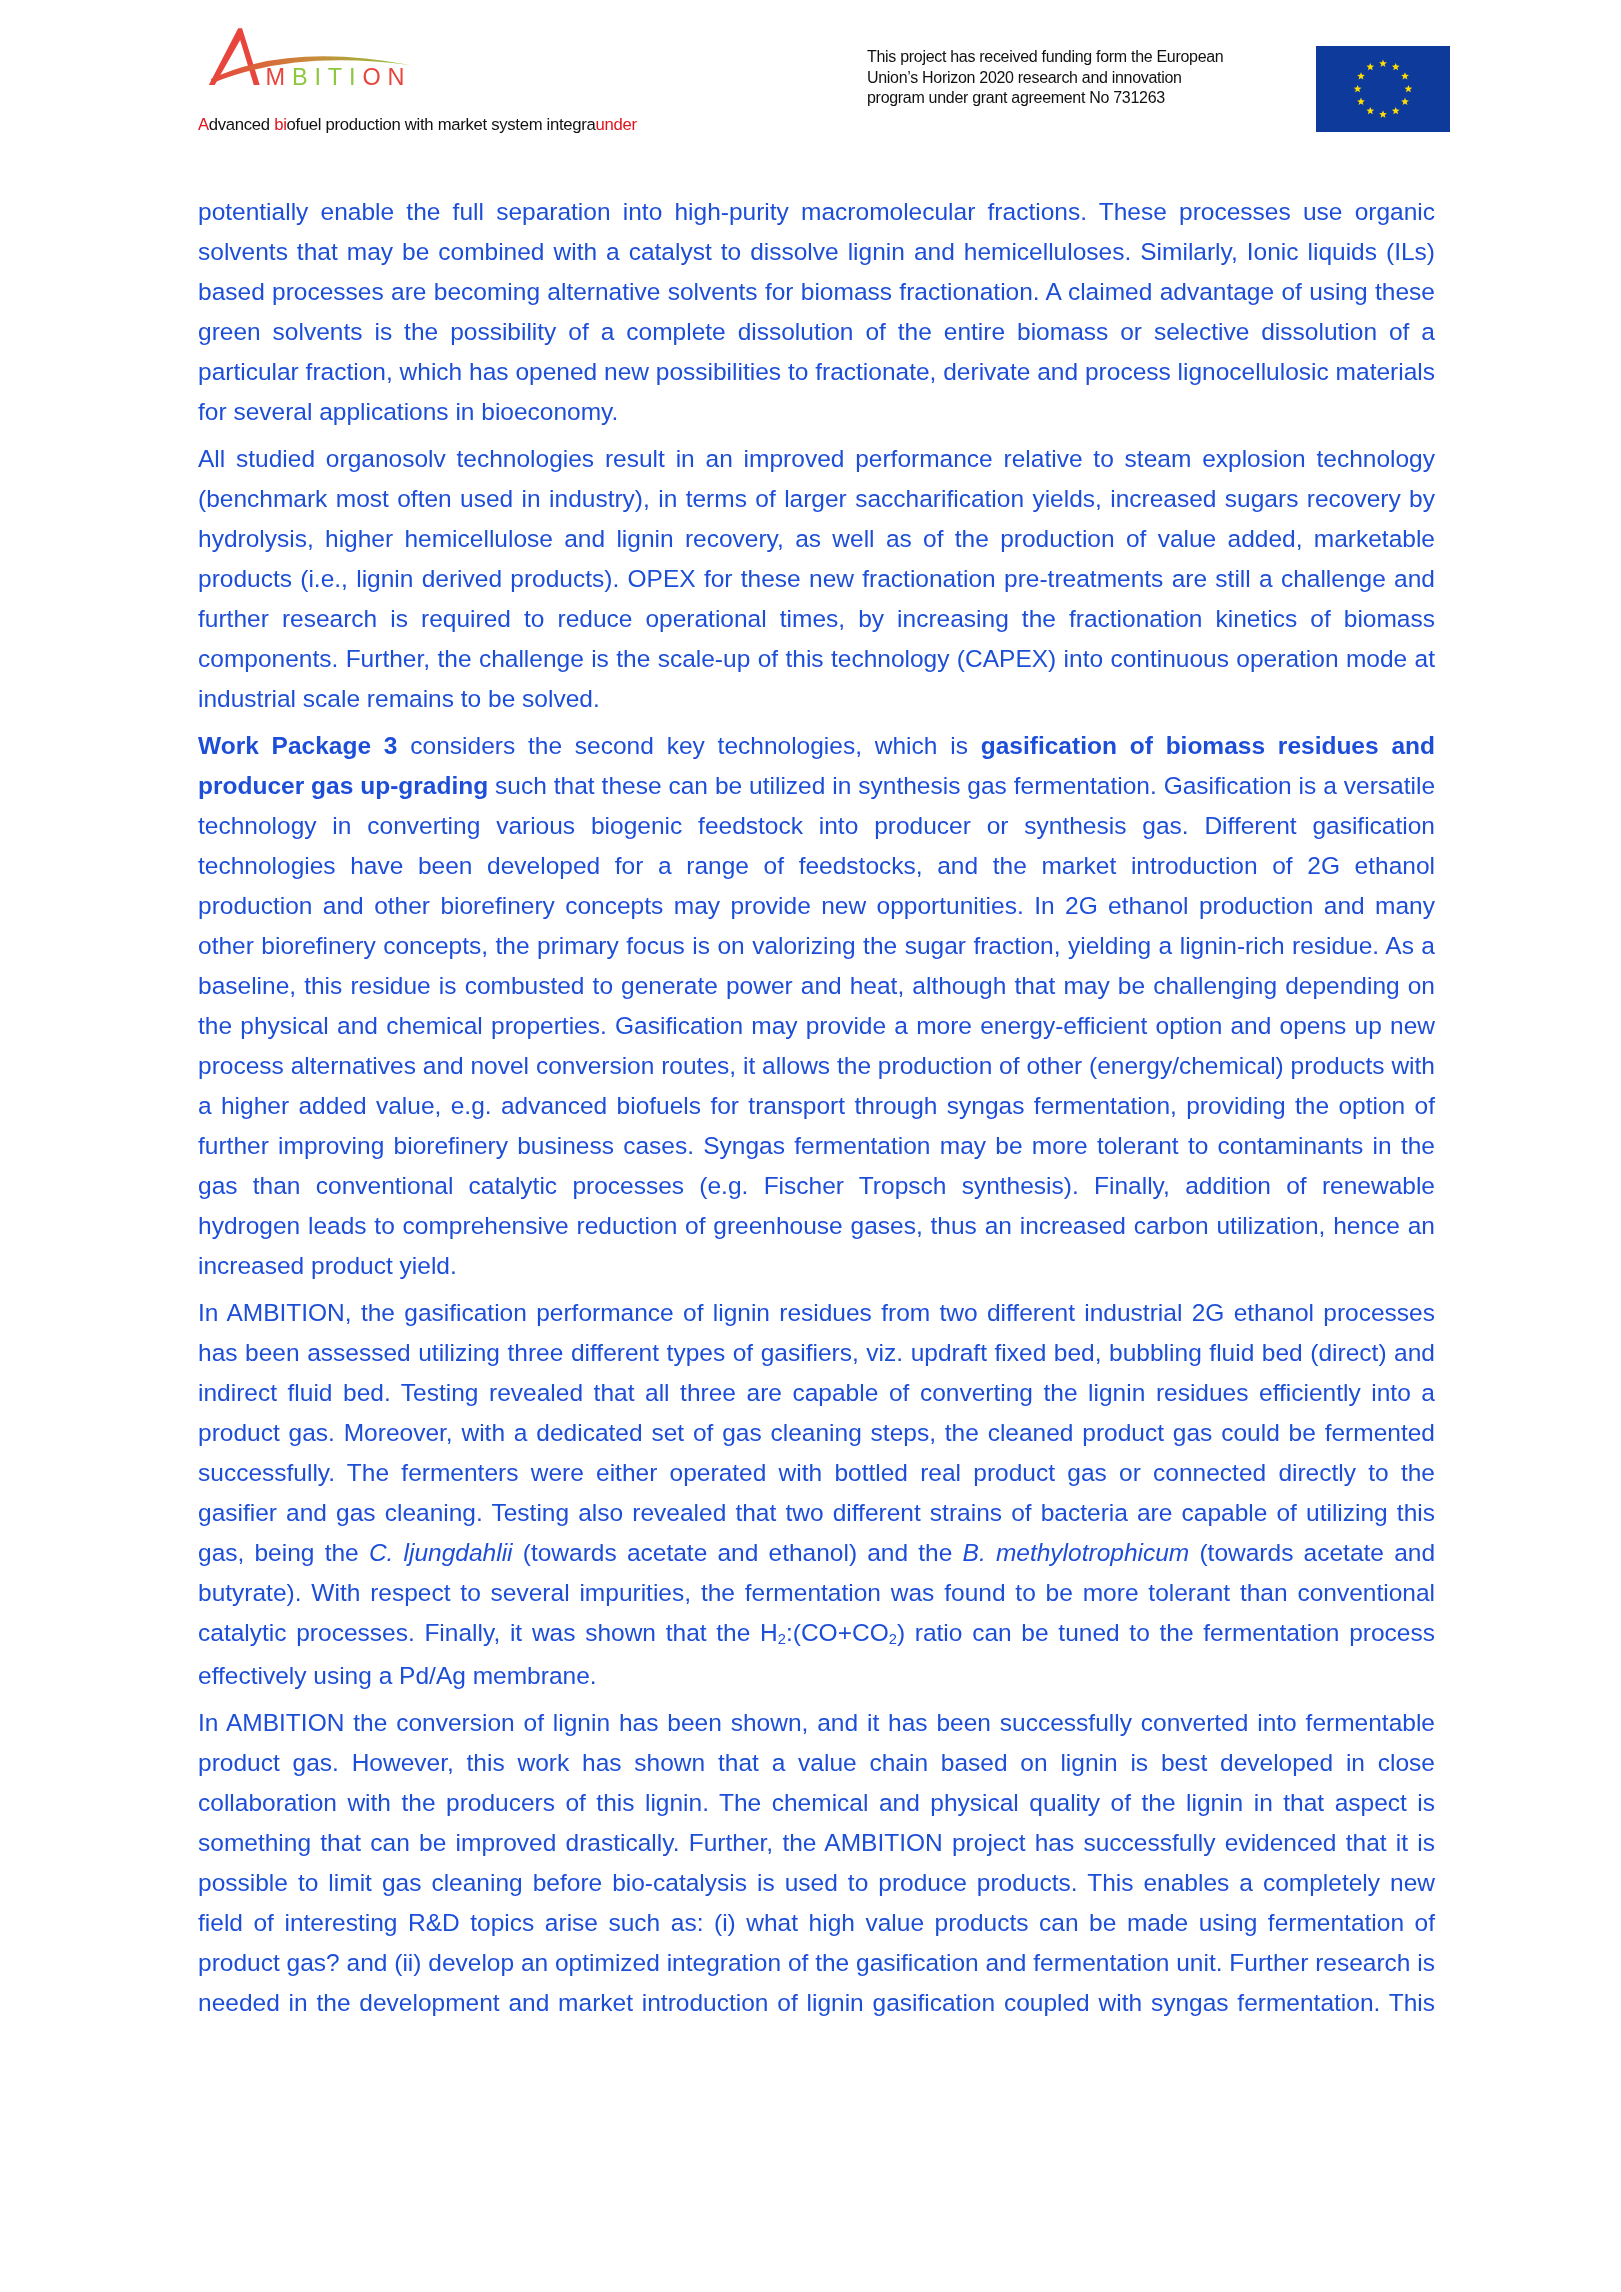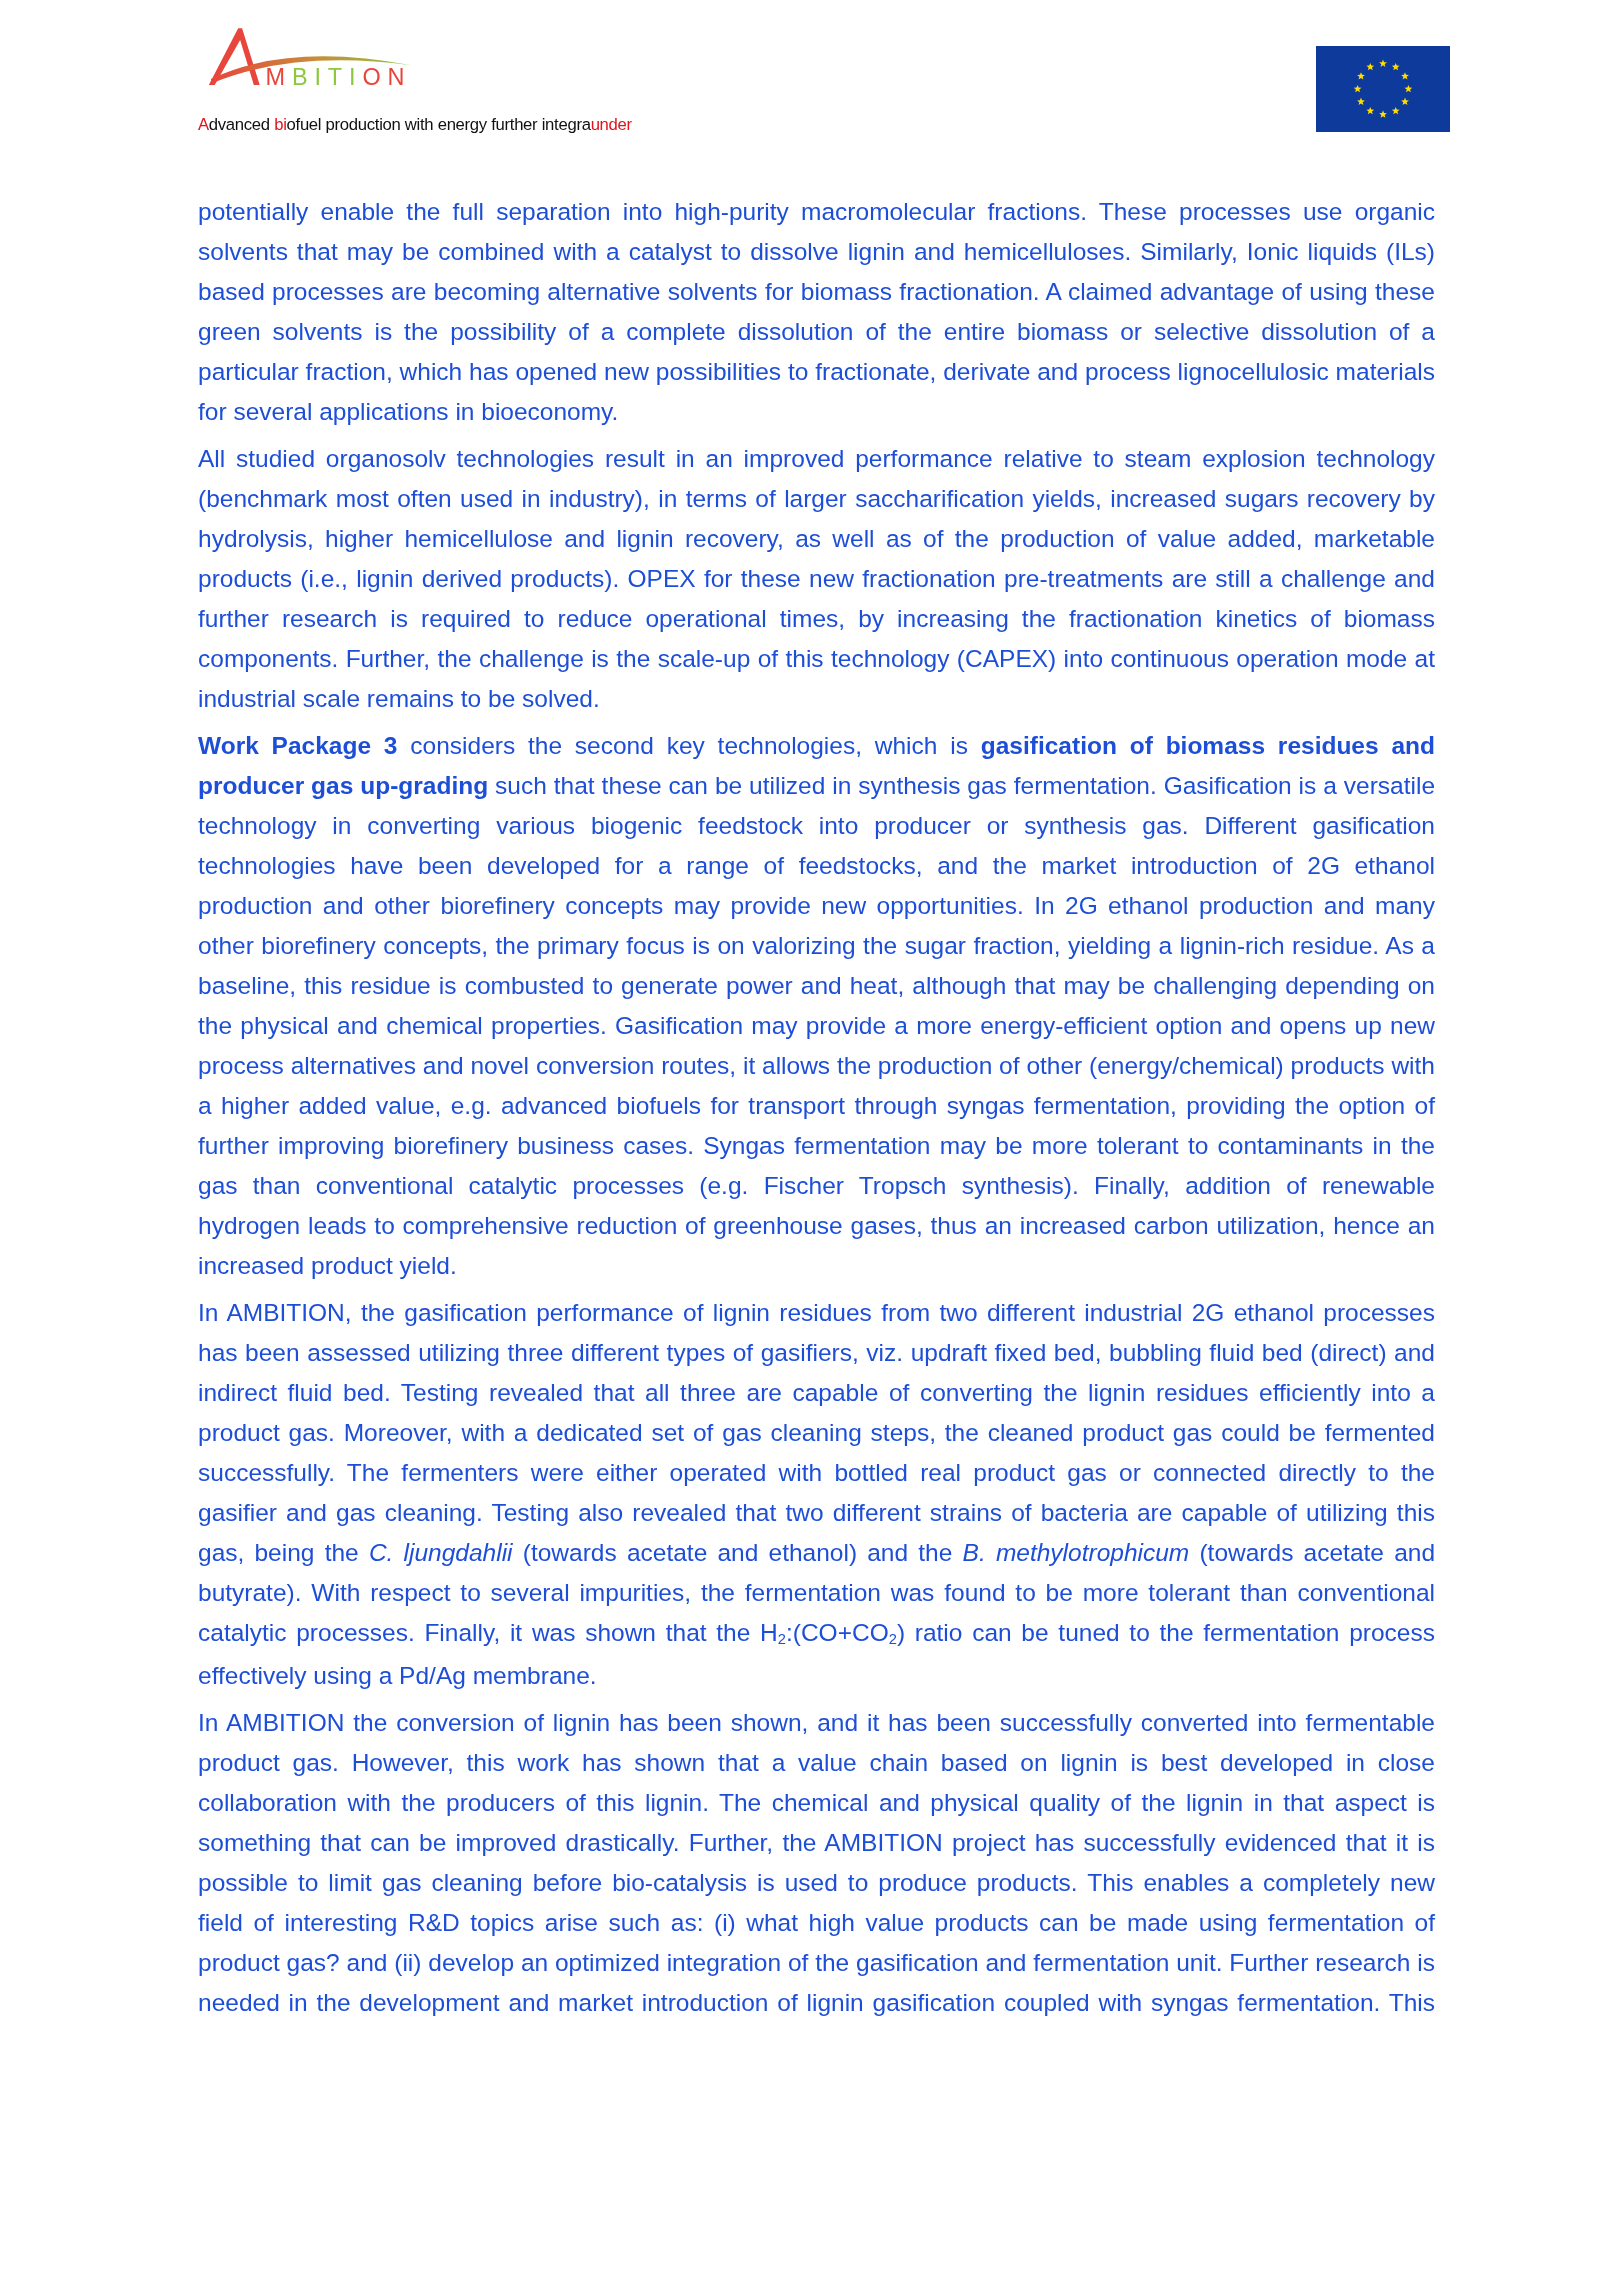--- a/index.html
+++ b/index.html
@@ -26,21 +26,26 @@
       <linearGradient id="swoosh" x1="0" y1="0" x2="1" y2="0">
         <stop offset="0" stop-color="#e8453c"></stop>
         <stop offset="0.5" stop-color="#c98a3a"></stop>
         <stop offset="1" stop-color="#8dc63f"></stop>
       </linearGradient>
     </defs>
     <path d="M8 62 L38 4 L42 4 L60 62 L54 62 L40 16 L14 62 Z" fill="#e8453c"></path>
     <path d="M10 56 Q90 18 215 42 Q95 26 12 60 Z" fill="url(#swoosh)"></path>
     <text x="66" y="62" font-family="Liberation Sans, sans-serif" font-size="24" letter-spacing="7" fill="#e8453c">M<tspan fill="#8dc63f">BITI</tspan>ON</text>
   </svg>
-  <div class="tagline"><span class="hl">A</span><span>dvanced </span><span class="hl">bi</span><span>ofuel production with energy further integra</span><span class="hl">under</span></div>
+  <div class="tagline"><span class="hl">A</span><span>dvanced </span><span class="hl">bi</span><span>ofuel production with market system integra</span><span class="hl">under</span></div>
+  <div class="funding">
+    <div>This project has received funding form the European</div>
+    <div>Union’s Horizon 2020 research and innovation</div>
+    <div>program under grant agreement No 731263</div>
+  </div>
   <svg class="eu-flag" viewBox="0 0 137 88" id="euflag">
       <polygon points="68.50,13.80 69.56,16.54 72.49,16.70 70.21,18.56 70.97,21.40 68.50,19.80 66.03,21.40 66.79,18.56 64.51,16.70 67.44,16.54" fill="#ffdd00"></polygon>
       <polygon points="81.50,17.28 82.56,20.03 85.49,20.19 83.21,22.04 83.97,24.88 81.50,23.28 79.03,24.88 79.79,22.04 77.51,20.19 80.44,20.03" fill="#ffdd00"></polygon>
       <polygon points="91.02,26.80 92.07,29.54 95.01,29.70 92.73,31.56 93.49,34.40 91.02,32.80 88.55,34.40 89.30,31.56 87.02,29.70 89.96,29.54" fill="#ffdd00"></polygon>
       <polygon points="94.50,39.80 95.56,42.54 98.49,42.70 96.21,44.56 96.97,47.40 94.50,45.80 92.03,47.40 92.79,44.56 90.51,42.70 93.44,42.54" fill="#ffdd00"></polygon>
       <polygon points="91.02,52.80 92.07,55.54 95.01,55.70 92.73,57.56 93.49,60.40 91.02,58.80 88.55,60.40 89.30,57.56 87.02,55.70 89.96,55.54" fill="#ffdd00"></polygon>
       <polygon points="81.50,62.32 82.56,65.06 85.49,65.22 83.21,67.07 83.97,69.91 81.50,68.32 79.03,69.91 79.79,67.07 77.51,65.22 80.44,65.06" fill="#ffdd00"></polygon>
       <polygon points="68.50,65.80 69.56,68.54 72.49,68.70 70.21,70.56 70.97,73.40 68.50,71.80 66.03,73.40 66.79,70.56 64.51,68.70 67.44,68.54" fill="#ffdd00"></polygon>
       <polygon points="55.50,62.32 56.56,65.06 59.49,65.22 57.21,67.07 57.97,69.91 55.50,68.32 53.03,69.91 53.79,67.07 51.51,65.22 54.44,65.06" fill="#ffdd00"></polygon>
       <polygon points="45.98,52.80 47.04,55.54 49.98,55.70 47.70,57.56 48.45,60.40 45.98,58.80 43.51,60.40 44.27,57.56 41.99,55.70 44.93,55.54" fill="#ffdd00"></polygon>

